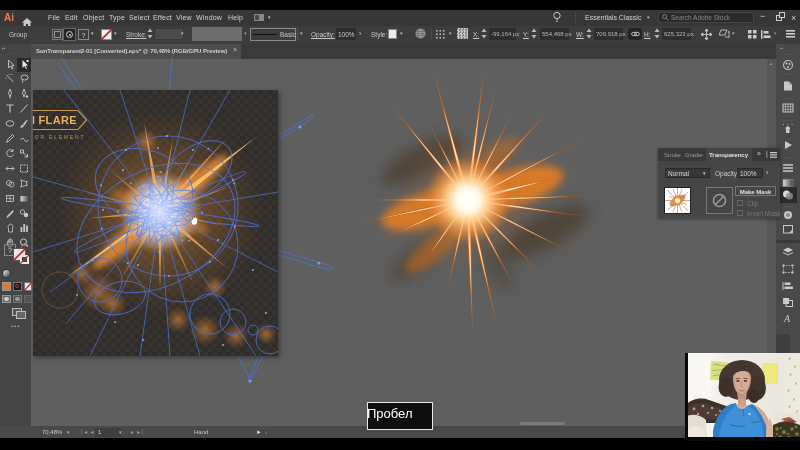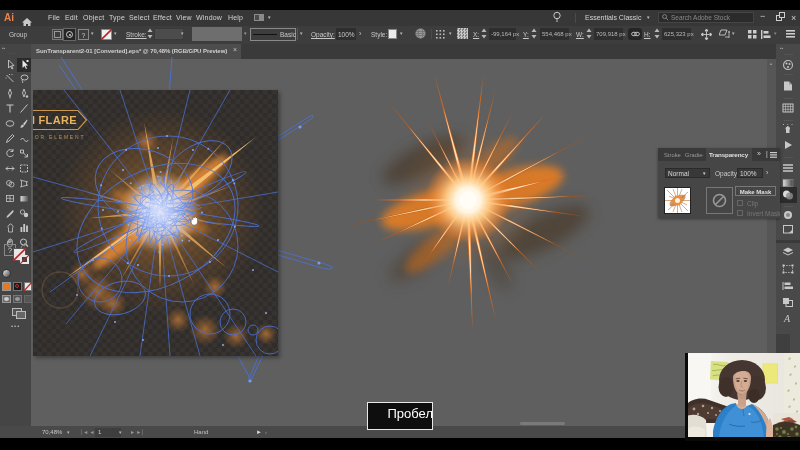--- a/index.html
+++ b/index.html
@@ -882,13 +882,13 @@
       <circle cx="96" cy="75" r="1"></circle>
       <circle cx="103" cy="81" r="1.1"></circle>
       <circle cx="110" cy="86" r="1"></circle>
       <circle cx="92" cy="81" r="0.9"></circle>
     </g>
 <rect x="0" y="0" width="3" height="88" fill="#0a0a0a"></rect>
 <rect x="0" y="84" width="115" height="4" fill="#0a0a0a"></rect>
 </svg>
 
 <div class="abs" style="left:367px;top:402px;width:66px;height:28px;background:#0e0e0e;border:1.5px solid #e8e8e8"></div>
-<div class="abs" style="left:367px;top:406px;width:66px;text-align:right;font-size:13px;color:#fff">Пробел</div>
+<div class="abs" style="left:367px;top:406px;width:66px;text-align:left;font-size:13px;color:#fff">Пробел</div>
 
 </body></html>

